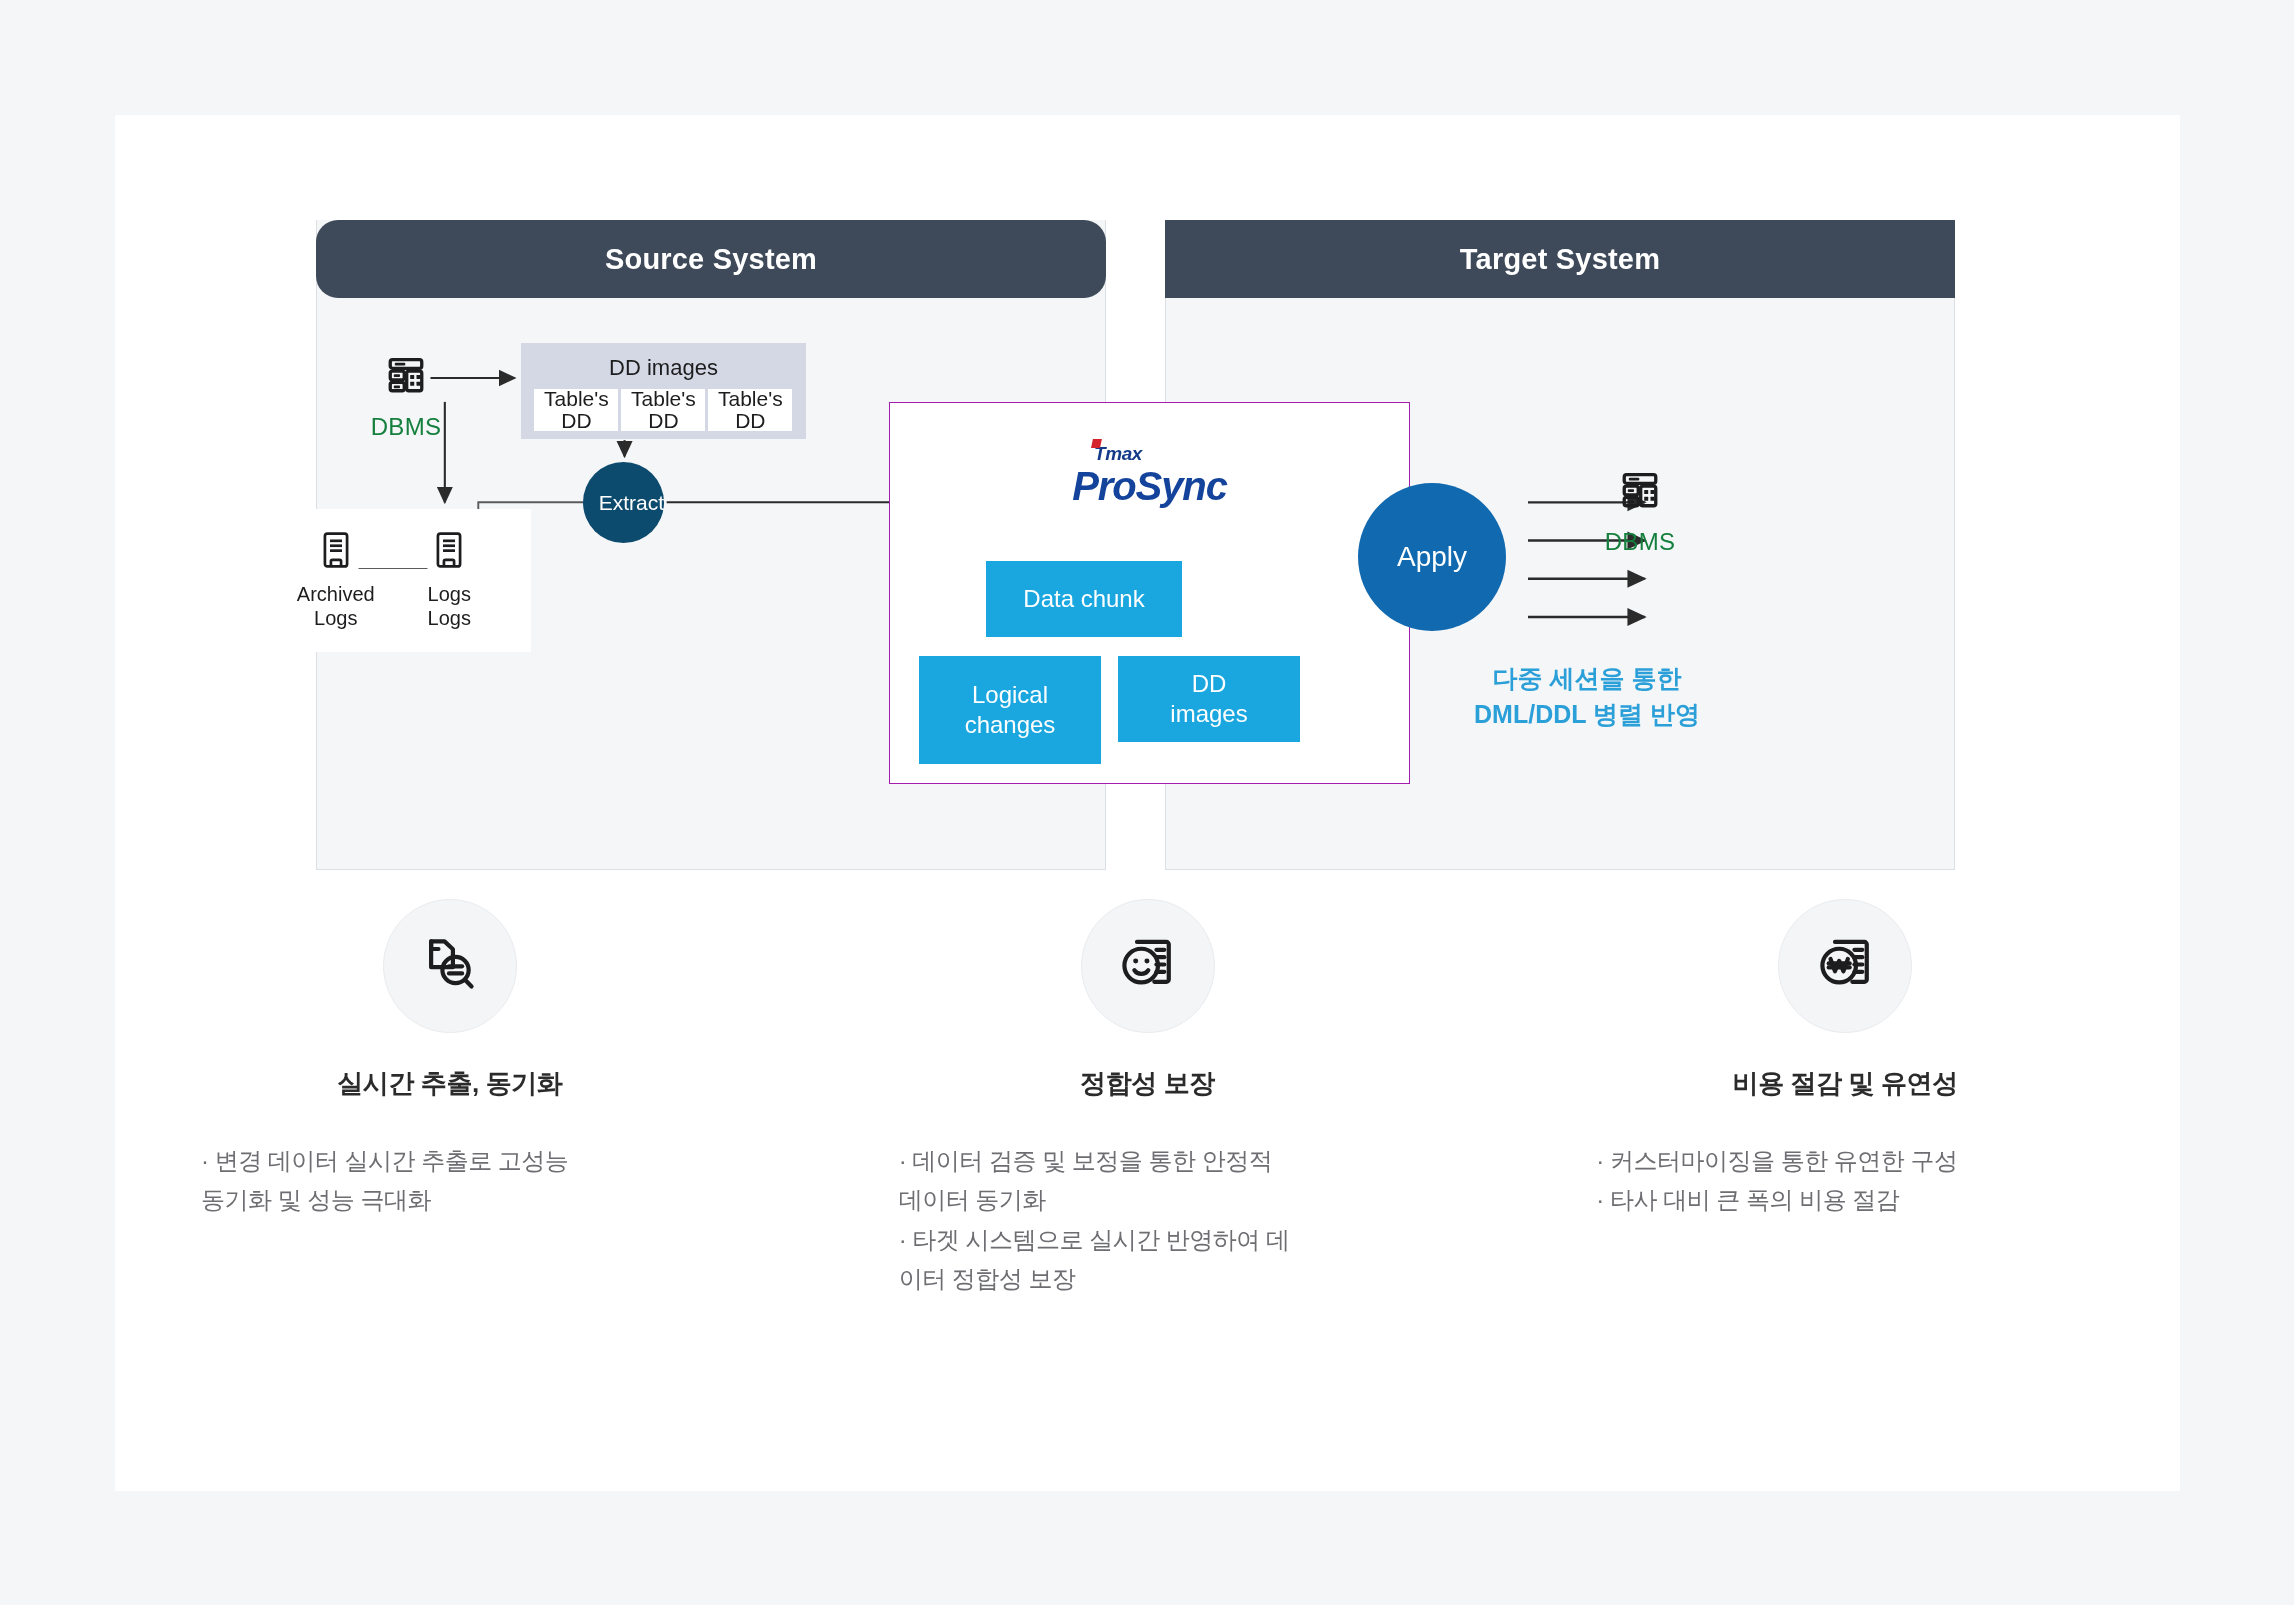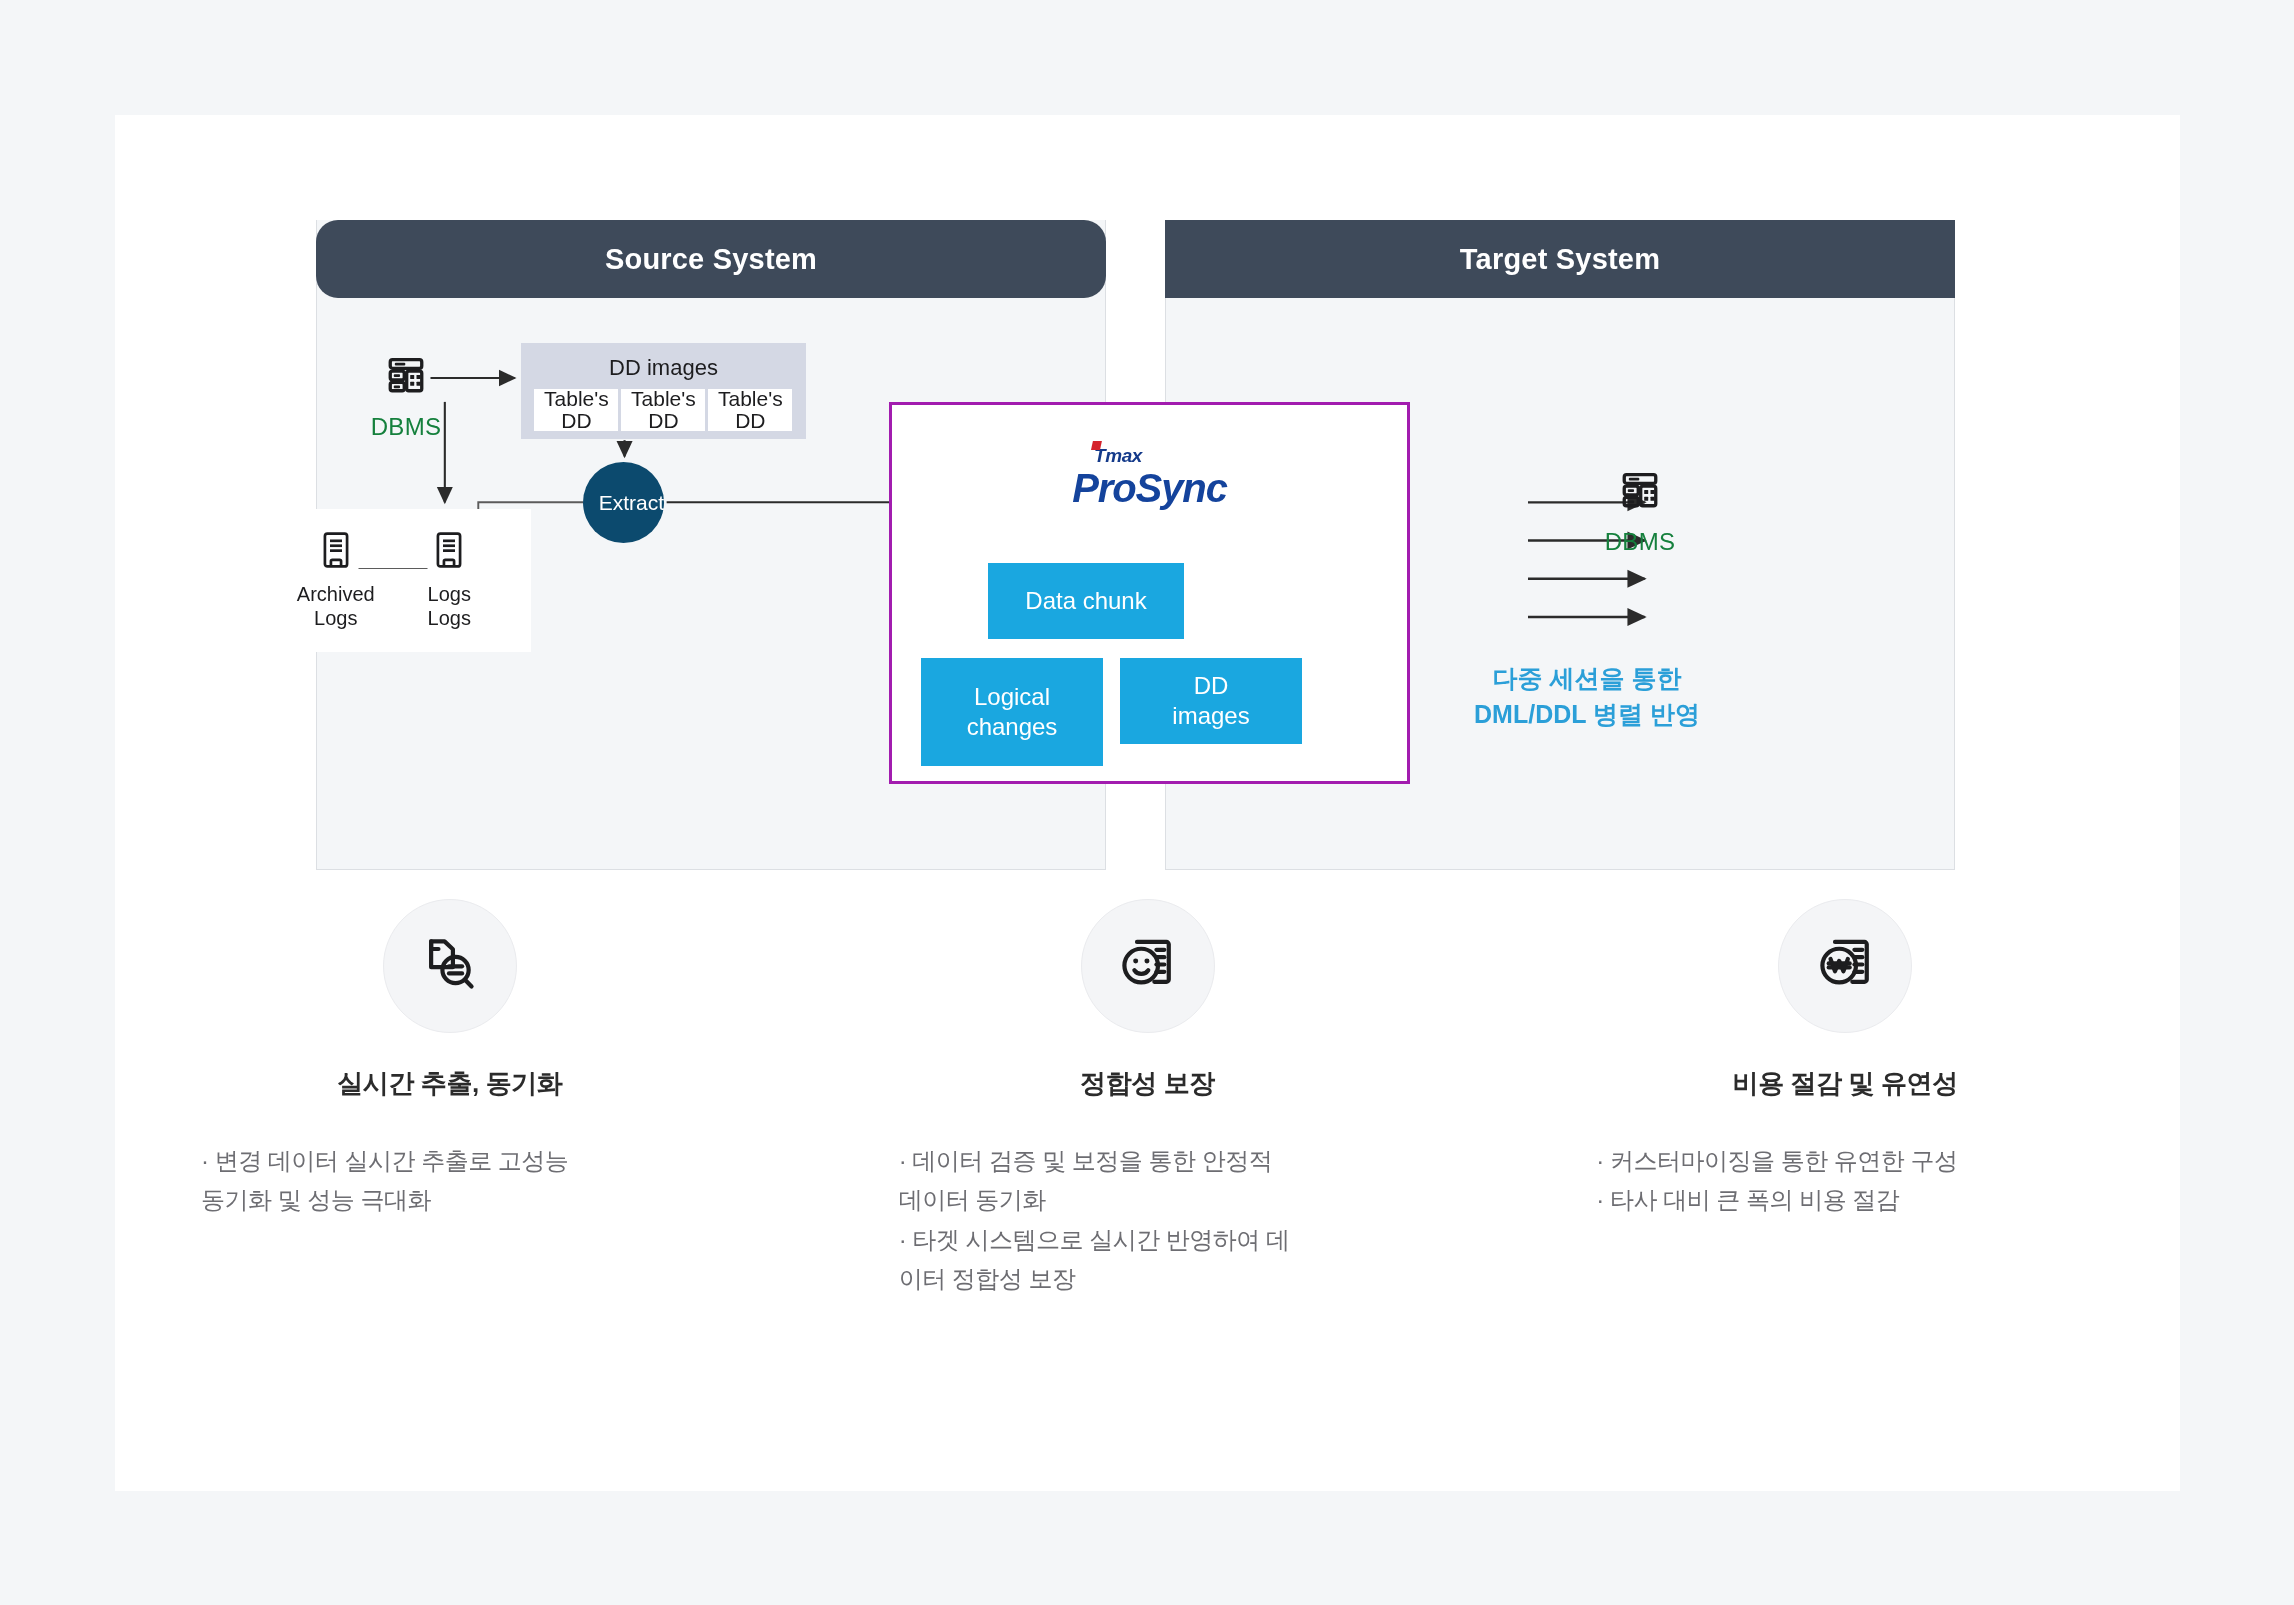--- a/index.html
+++ b/index.html
@@ -139,21 +139,21 @@
     width: 69px; height: 1px;
     background: #5b5b5b;
   }
 
   
   #prosync-box {
     position: absolute;
     left: 774px; top: 287px;
     width: 521px; height: 382px;
     background: #ffffff;
-    border: 3px solid #a21caf;
+    border: 1px solid #a21caf;
   }
   #prosync-logo {
     position: absolute;
     left: 0; top: 40px; width: 100%;
     text-align: center;
   }
   #tmax-mark {
     display: inline-block;
     position: relative;
     font-size: 19px;
@@ -391,20 +391,23 @@
       </div>
 
       <div class="cyan-box" id="box-dd-images">
         <span>
           <span>DD</span><br>
           <span>images</span>
         </span>
       </div>
     </div>
 
+    <div id="apply-circle">
+      <span>Apply</span>
+    </div>
 
     <div class="node-dbms" id="dbms-target">
       <span class="ic">
         <svg width="42" height="42" viewBox="0 0 24 24" fill="none" stroke="#1d1d1f" stroke-width="1.9">
           <rect x="3" y="3.2" width="18" height="5" rx="1.3"></rect>
           <rect x="5.6" y="5" width="6" height="1.6" rx=".6" fill="#1d1d1f" stroke="none"></rect>
           <rect x="3" y="9.8" width="8" height="5" rx="1.2"></rect>
           <rect x="5" y="11.6" width="3.6" height="1.5" rx=".5" fill="#1d1d1f" stroke="none"></rect>
           <rect x="3" y="16.2" width="8" height="4.8" rx="1.2"></rect>
           <rect x="5" y="18" width="3.6" height="1.5" rx=".5" fill="#1d1d1f" stroke="none"></rect>

